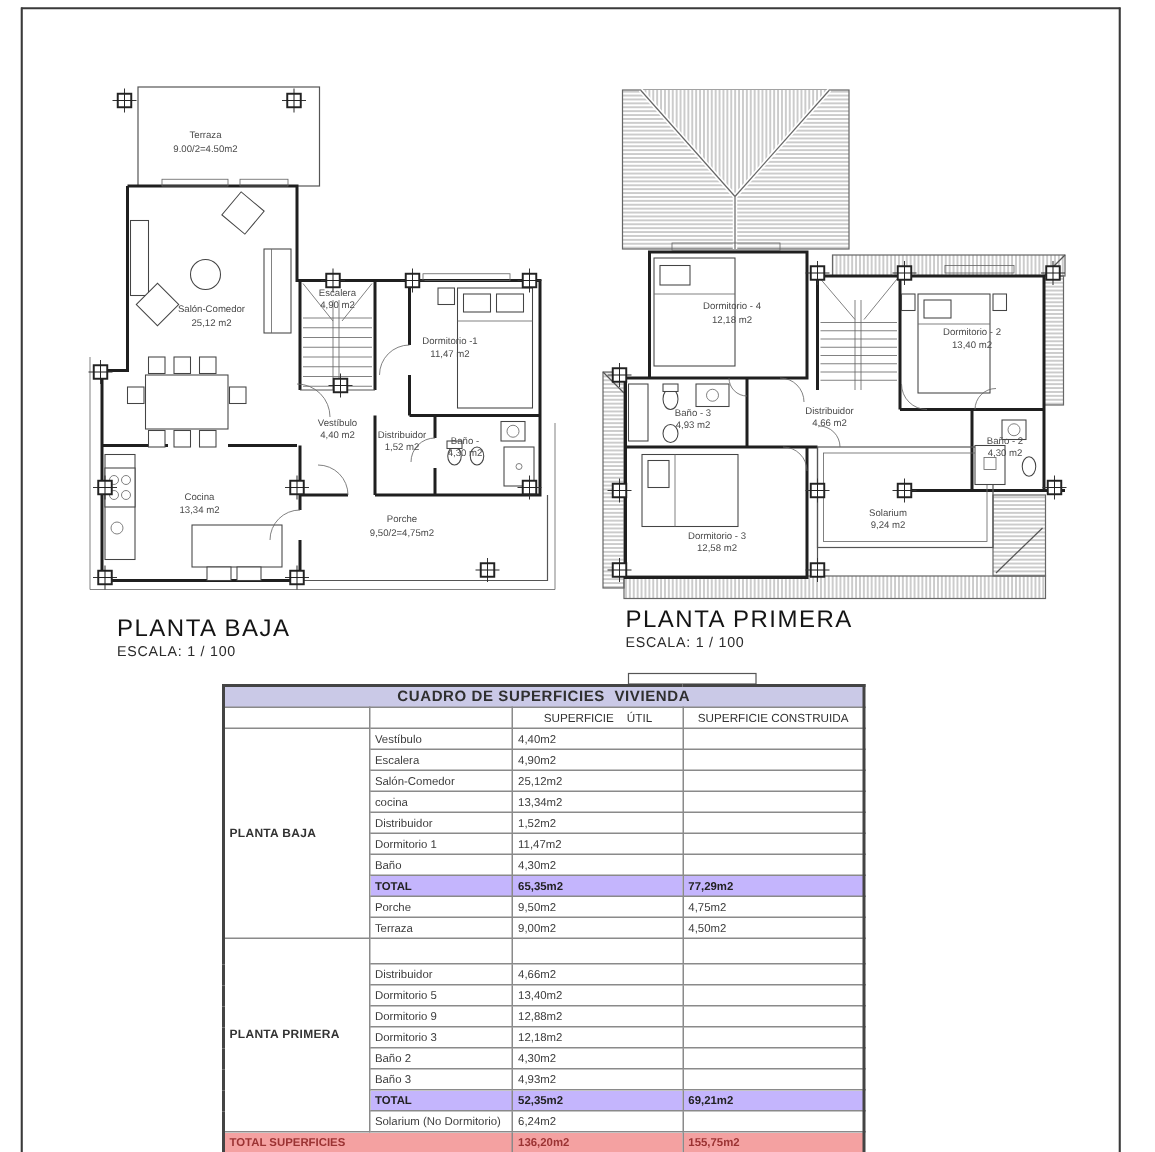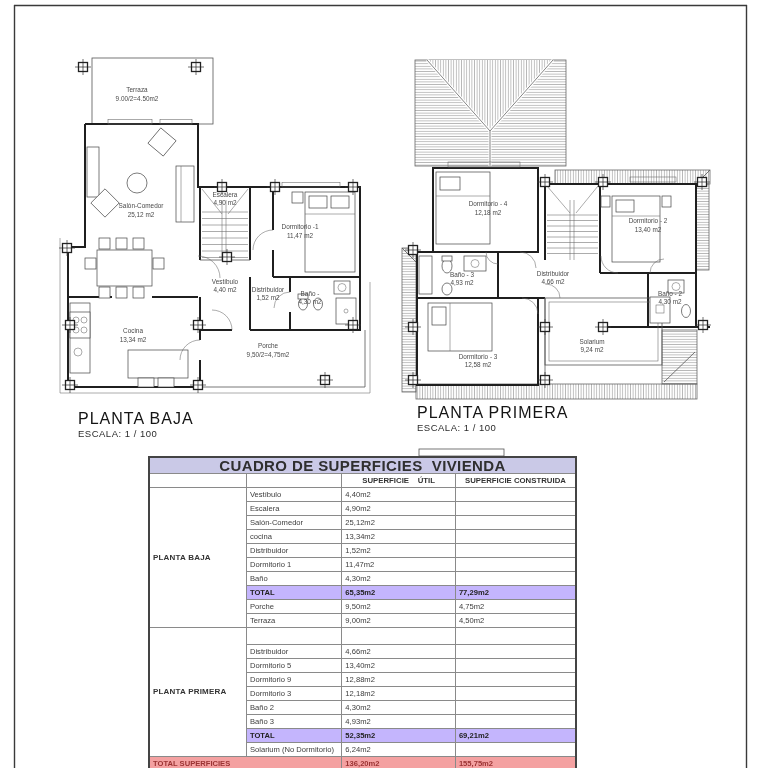--- a/index.html
+++ b/index.html
@@ -17,22 +17,22 @@
   .pscale{font-size:9.5px;fill:#2b2b2b;letter-spacing:0.5px;font-family:"Liberation Sans",sans-serif;}
 
   
   #table-wrap{position:absolute;left:148px;top:456px;width:429px;}
   table.sup{width:100%;border-collapse:collapse;table-layout:fixed;
             font-family:"Liberation Sans",sans-serif;font-size:7.6px;color:#3c3c3c;
             border:2px solid #444;background:#fff;}
   table.sup td{border:1px solid #8a8a8a;height:13px;line-height:1;padding:0 3px;
                overflow:hidden;white-space:nowrap;}
   td.ttl{background:#cac9e7;border:1.5px solid #444;text-align:center;font-weight:bold;
-         font-size:15px;letter-spacing:0.4px;color:#2f2f2f;height:15px;}
-  td.hdr{font-weight:bold;text-align:center;font-size:7.8px;height:18px;color:#333;}
+         font-size:10px;letter-spacing:0.4px;color:#2f2f2f;height:15px;}
+  td.hdr{font-weight:normal;text-align:center;font-size:7.8px;height:18px;color:#333;}
   td.sec{font-size:8px;font-weight:600;color:#333;padding-left:6px;letter-spacing:0.2px;}
   td.vl{}
   tr.total td{background:#c4b5fd;font-weight:bold;color:#222;}
   tr.spacer td{height:16px;}
   tr.grand td{background:#f4a1a1;color:#9b3333;font-weight:bold;height:14px;}
 </style>
 </head>
 <body>
 
 <div id="page">

